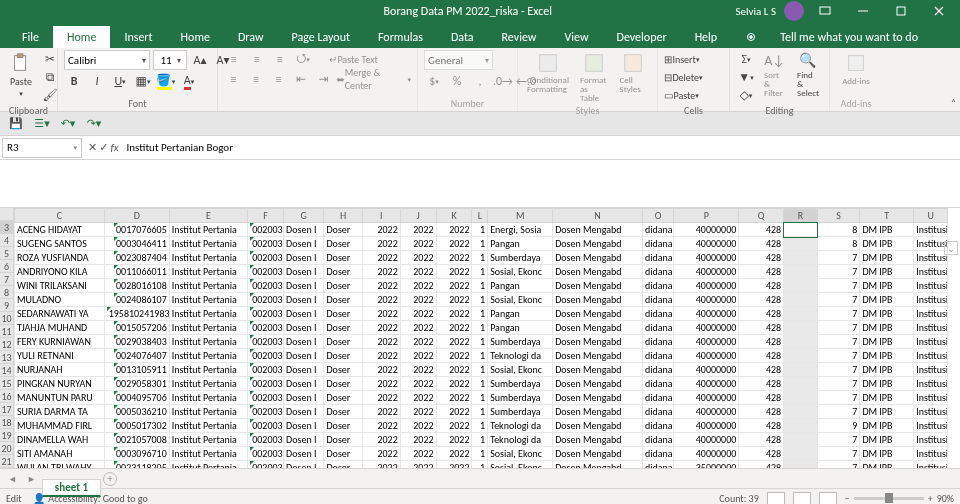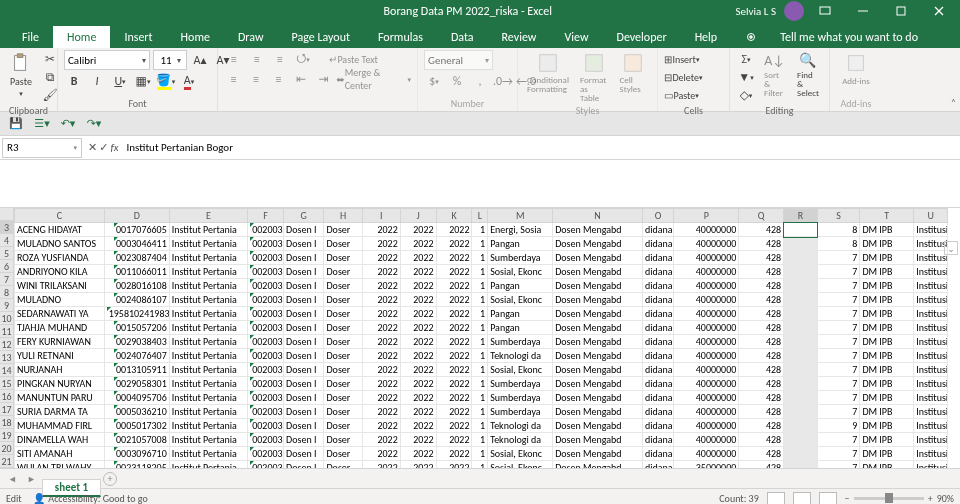--- a/index.html
+++ b/index.html
@@ -389,21 +389,21 @@
             <td class="txt">Dosen Mengabd</td>
             <td class="txt">didanai</td>
             <td class="num">40000000</td>
             <td class="num">428</td>
             <td class="num sel"></td>
             <td class="num">8</td>
             <td class="txt">DM IPB</td>
             <td class="txt">Institusi I</td>
           </tr>
           <tr>
-            <td class="txt">MULADNO SANTOS</td>
+            <td class="txt">SUGENG SANTOS</td>
             <td class="num"><span class="tri"></span>0003046411</td>
             <td class="txt">Institut Pertania</td>
             <td class="num"><span class="tri"></span>002003</td>
             <td class="txt">Dosen I</td>
             <td class="txt">Doser</td>
             <td class="num">2022</td>
             <td class="num">2022</td>
             <td class="num">2022</td>
             <td class="num">1</td>
             <td class="txt">Pangan</td>

